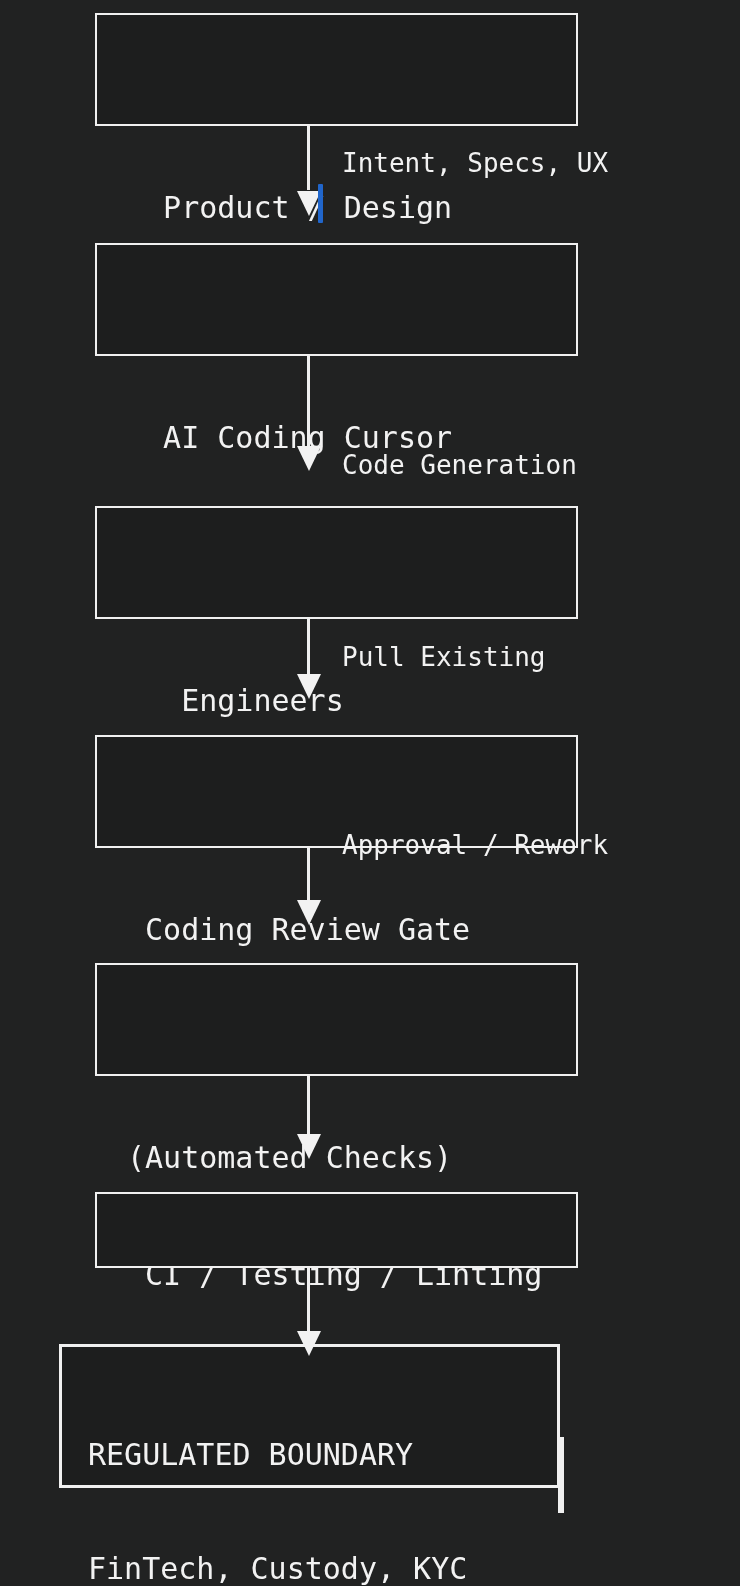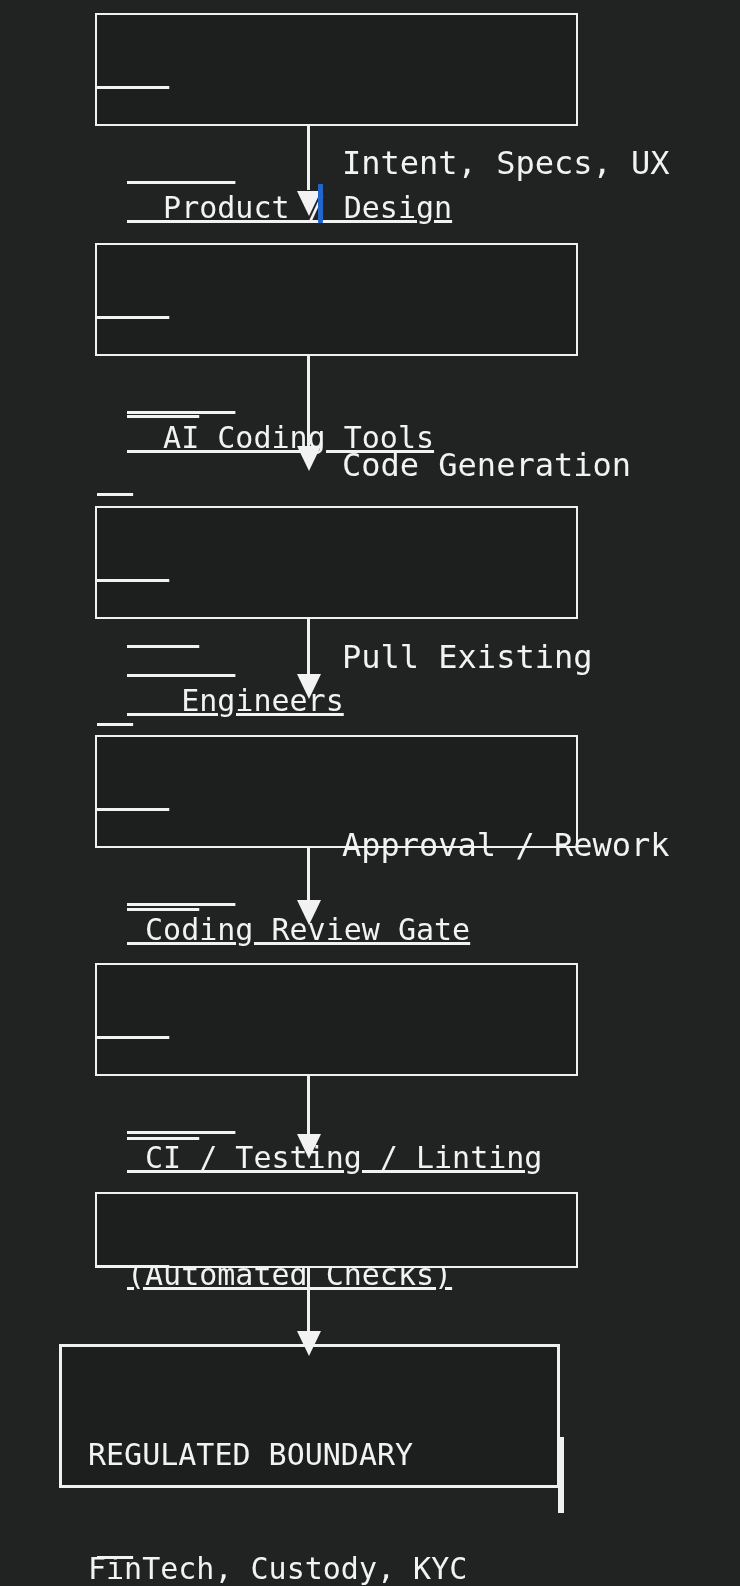--- a/index.html
+++ b/index.html
@@ -3,21 +3,21 @@
 <meta charset="utf-8">
 <style>
   html,body{margin:0;padding:0;background:#212222;}
   body{width:740px;height:1586px;overflow:hidden;
        font-family:"DejaVu Sans Mono","Liberation Mono",monospace;color:#f2f2f2;}
   .canvas{position:relative;width:740px;height:1586px;background:#212222;}
 
   
   .node{position:absolute;left:95px;width:483px;box-sizing:border-box;
         background:#1d1e1e;border:2.5px solid #f0f0f0;
-        font-size:30px;line-height:39px;white-space:pre;text-decoration:underline;}
+        font-size:30px;line-height:39px;white-space:pre;}
   .node .pad{padding:17px 6px 0 30px;}
   #n1{top:13px;height:113px}
   #n2{top:243px;height:113px}
   #n3{top:506px;height:113px}
   #n4{top:735px;height:113px}
   #n5{top:963px;height:113px}
   #n6{top:1192px;height:76px}
   #n6 .pad{padding-top:18px}
 
   
@@ -38,21 +38,21 @@
   #tr3{top:674px}
   #tr4{top:900px}
   #tr5{top:1134px}
   #tr6{top:1331px}
 
   
   .caret{position:absolute;left:318px;top:184px;width:5px;height:39px;
          background:#2166cb;border-radius:1px;z-index:3}
 
   
-  .elabel{position:absolute;left:342px;font-size:32px;line-height:39px;white-space:pre}
+  .elabel{position:absolute;left:342px;font-size:26px;line-height:39px;white-space:pre}
   #el1{top:144px}
   #el2{top:368px}
   #el3{top:638px}
   #el4{top:826px}
 
   
   .boundary{position:absolute;left:59px;top:1344px;width:501px;height:144px;
             box-sizing:border-box;background:#1d1e1e;border:3px solid #f0f0f0;
             font-size:30px;line-height:38px;padding:13px 0 0 26px;white-space:pre;}
   .boundary .bline{height:38px}
@@ -70,21 +70,21 @@
     </div>
   </div>
 
   <div class="vline" id="vl1"></div>
   <div class="tri" id="tr1"></div>
   <div class="caret"></div>
   <div class="elabel" id="el1">Intent, Specs, UX</div>
 
   <div class="node" id="n2">
     <div class="pad">
-      <div>  AI Coding Tools</div>
+      <div>  AI Coding Cursor</div>
       <div>(Cursor, Claude Code)</div>
     </div>
   </div>
 
   <div class="vline" id="vl2"></div>
   <div class="tri" id="tr2"></div>
   <div class="elabel" id="el2">
     <div>Code Generation</div>
   </div>
 
@@ -105,22 +105,22 @@
       <div>(Senior Engineers)</div>
     </div>
   </div>
 
   <div class="vline" id="vl4"></div>
   <div class="tri" id="tr4"></div>
   <div class="elabel" id="el4">Approval / Rework</div>
 
   <div class="node" id="n5">
     <div class="pad">
+      <div>(Automated Checks)</div>
       <div> CI / Testing / Linting</div>
-      <div>(Automated Checks)</div>
     </div>
   </div>
 
   <div class="vline" id="vl5"></div>
   <div class="tri" id="tr5"></div>
 
   <div class="node" id="n6">
     <div class="pad">
       <div>Production Deployment</div>
     </div>

